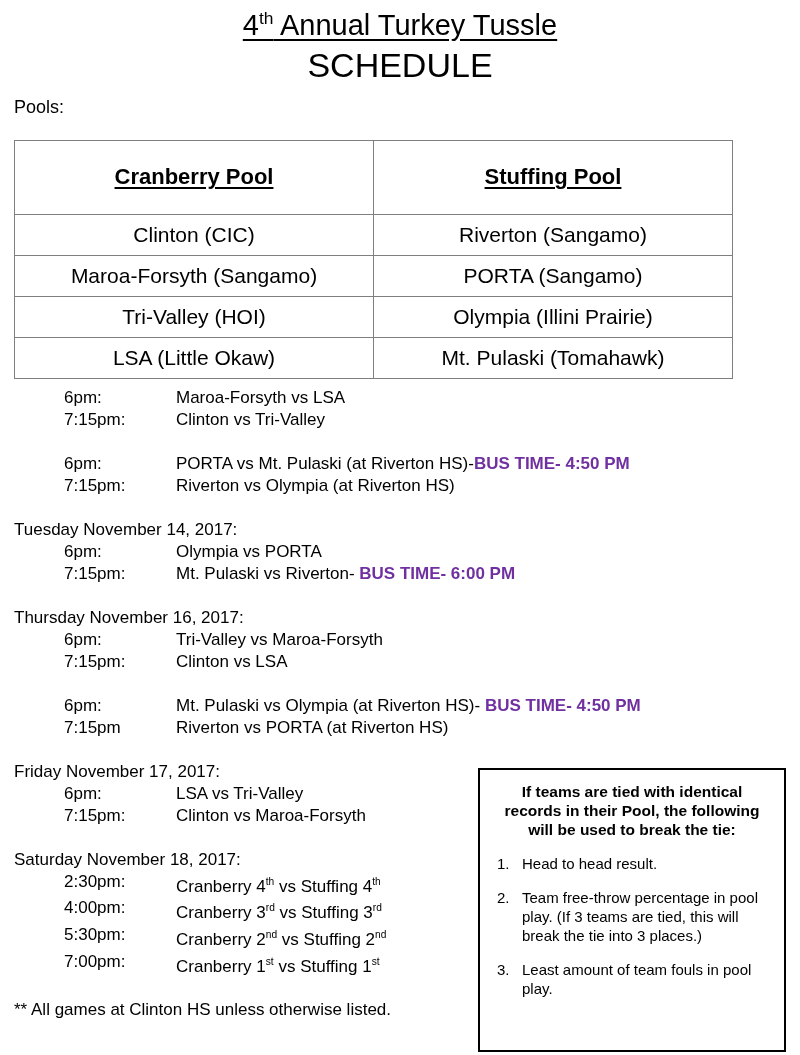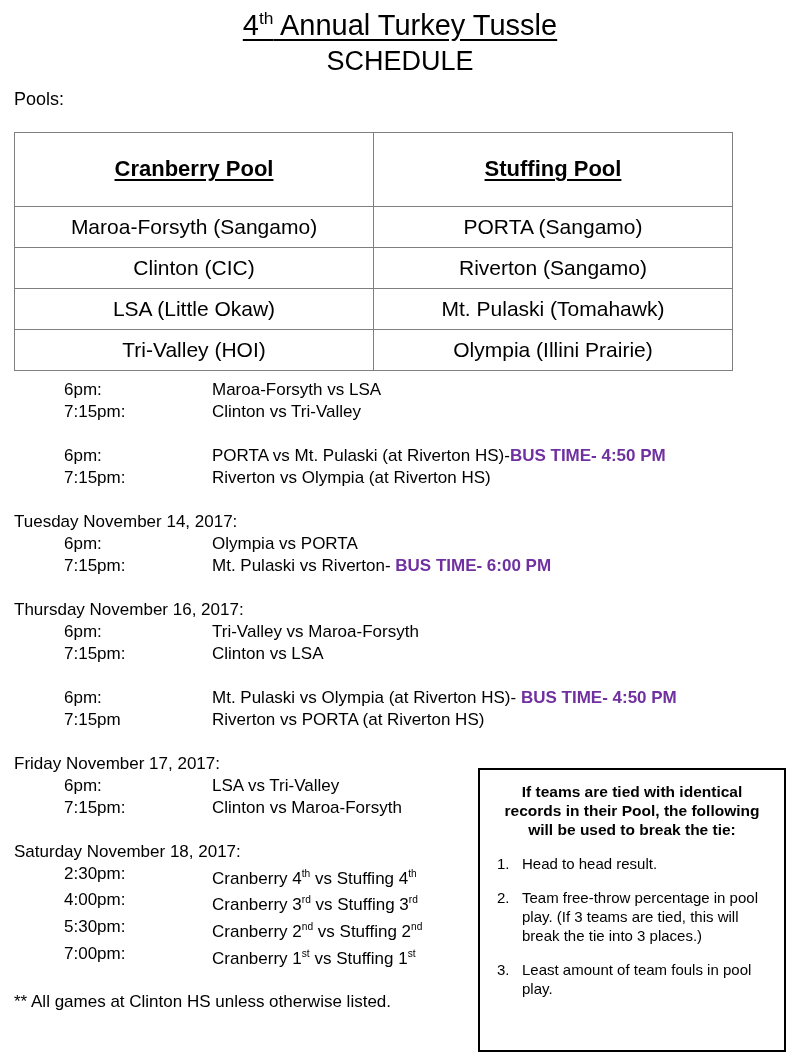--- a/index.html
+++ b/index.html
@@ -14,21 +14,21 @@
     overflow: hidden;
     border-radius: 16px;
   }
   .title-wrap { text-align: center; padding-top: 8px; }
   .doc-title {
     font-size: 29px;
     text-decoration: underline;
     text-underline-offset: 4px;
   }
   .doc-title sup, .matchup sup { font-size: 60%; }
-  .doc-subtitle { text-align: center; font-size: 27px; margin-top: 4px; }
+  .doc-subtitle { text-align: center; font-size: 34px; margin-top: 4px; }
   .pools-label { font-size: 18px; margin: 12px 0 0 14px; }
 
   table.pools {
     border-collapse: collapse;
     margin: 22px 0 4px 14px;
     width: 719px;
     table-layout: fixed;
   }
   .pools th, .pools td {
     border: 1px solid #7f7f7f;
@@ -36,21 +36,21 @@
     vertical-align: middle;
     padding: 0;
   }
   .pools th { height: 74px; font-size: 22px; font-weight: bold; }
   .pools th .u { text-decoration: underline; text-underline-offset: 3px; }
   .pools td { height: 41px; font-size: 21px; font-weight: normal; }
 
   .sched { margin: 8px 0 0 14px; font-size: 17px; line-height: 22px; }
   .day { margin-bottom: 22px; }
   .day:last-of-type { margin-bottom: 0; }
-  .game { display: flex; margin-left: 50px; gap: 36px; }
+  .game { display: flex; margin-left: 50px; }
   .time { flex: 0 0 112px; width: 112px; }
   .spacer { height: 22px; }
   .bus { color: var(--accent, #7030A0); font-weight: bold; }
 
   .footer-notes { margin-top: 0; }
   .bus-tba { color: var(--accent, #7030A0); font-weight: bold; }
 
   .tiebreak {
     position: absolute;
     left: 478px;
@@ -84,34 +84,34 @@
 
   <div class="pools-label">Pools:</div>
 
   <table class="pools">
     <tbody>
         <tr>
       <th><span class="u">Cranberry Pool</span></th>
       <th><span class="u">Stuffing Pool</span></th>
     </tr>
     <tr>
+      <td>Clinton (CIC)</td>
+      <td>Riverton (Sangamo)</td>
+    </tr>
+    <tr>
       <td>Maroa-Forsyth (Sangamo)</td>
       <td>PORTA (Sangamo)</td>
     </tr>
     <tr>
-      <td>Clinton (CIC)</td>
-      <td>Riverton (Sangamo)</td>
+      <td>Tri-Valley (HOI)</td>
+      <td>Olympia (Illini Prairie)</td>
     </tr>
     <tr>
       <td>LSA (Little Okaw)</td>
       <td>Mt. Pulaski (Tomahawk)</td>
-    </tr>
-    <tr>
-      <td>Tri-Valley (HOI)</td>
-      <td>Olympia (Illini Prairie)</td>
     </tr>
   </tbody>
     </table>
 
   <div class="sched">
 
     <div class="day">
       <div class="game">
         <span class="time">6pm:</span>
         <span class="matchup">Maroa-Forsyth vs LSA</span>

